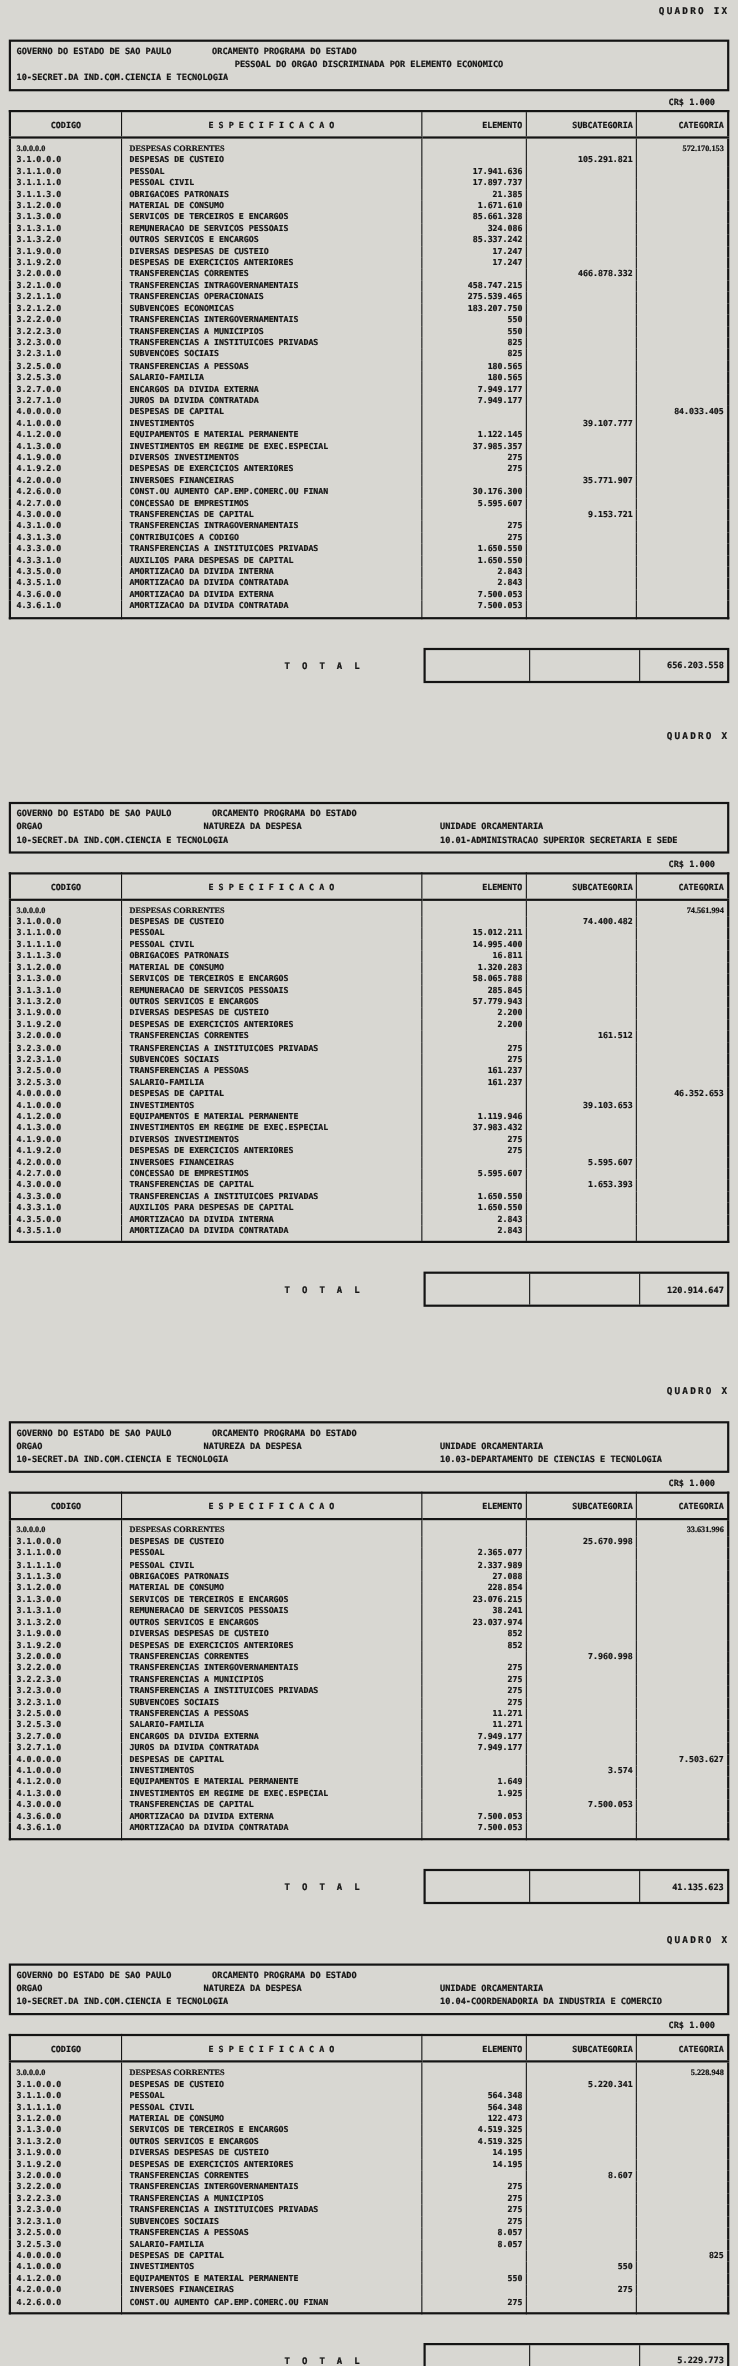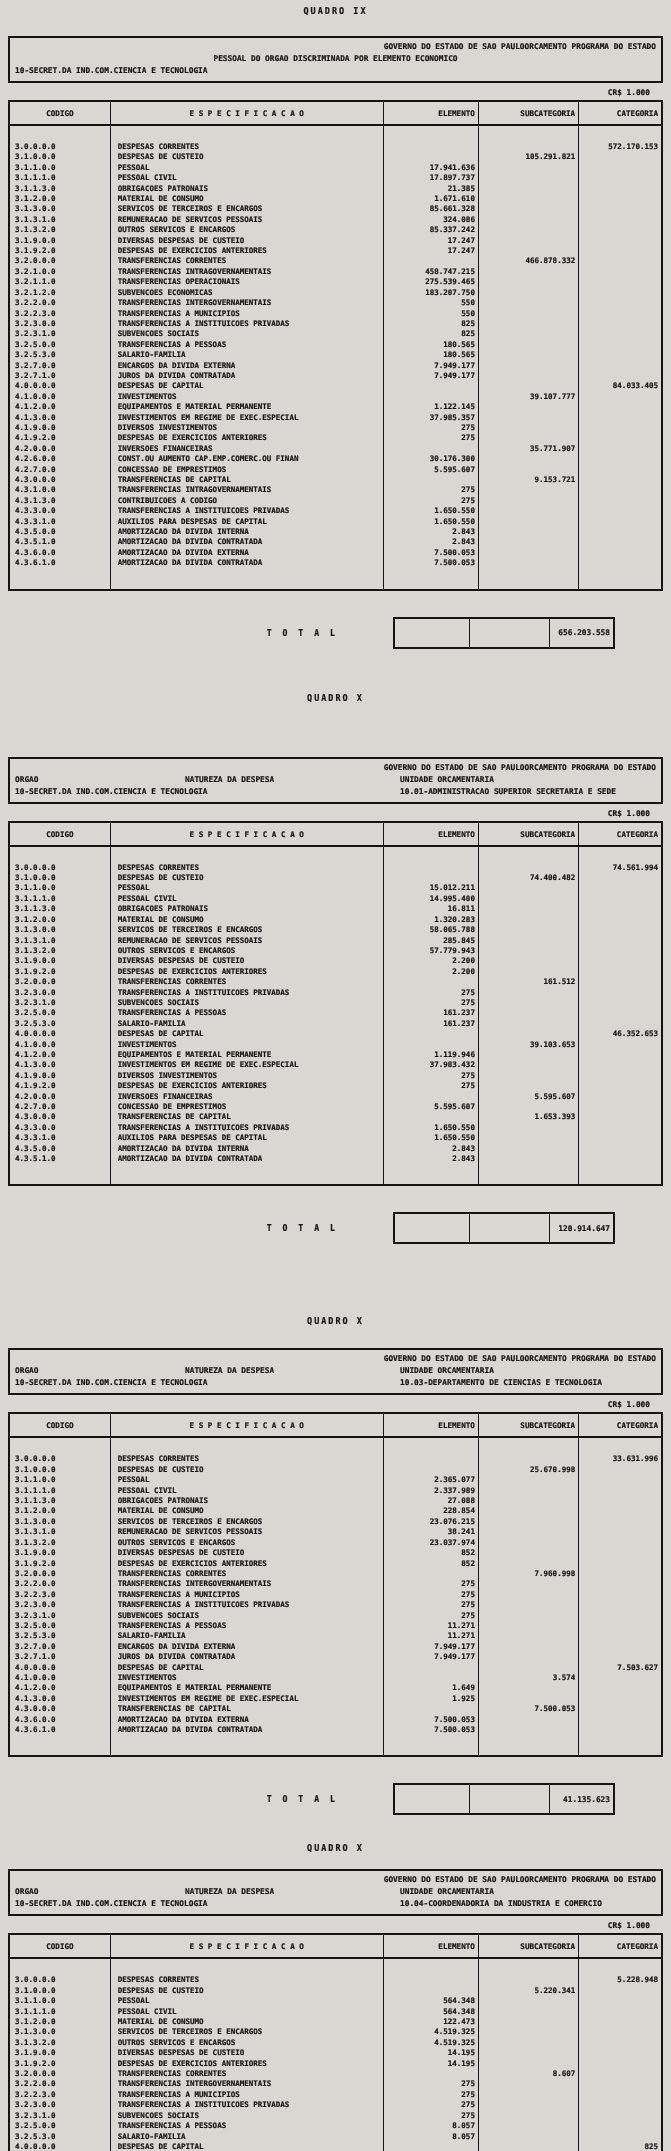--- a/index.html
+++ b/index.html
@@ -6,38 +6,38 @@
   body{
     width:671px;
     background:#d8d7d2;
     font-family:"DejaVu Sans Mono", monospace;
     font-weight:bold;
     color:#141414;
     -webkit-text-stroke:.2px #141414;
   }
   .sheet{padding:6px 8px 10px 8px;}
   .quadro-title{
-    text-align:center;
+    text-align:right;
     font-size:8.5px;
     letter-spacing:2px;
   }
   .section-2{margin-top:44px;}
   .section-3{margin-top:72px;}
   .section-4{margin-top:28px;}
   .org-box{
     border:2px solid #141414;
     margin-top:20px;
     padding:3px 5px 4px 5px;
     font-size:7.8px;
     line-height:12px;
   }
   .section-2 .org-box{margin-top:54px;}
   .section-3 .org-box{margin-top:22px;}
   .section-4 .org-box{margin-top:16px;}
-  .org-line1{display:flex;justify-content:flex-end;}
+  .org-line1{display:flex;justify-content:flex-start;gap:37px;}
   .org-line-center{text-align:center;}
   .org-grid{display:grid;grid-template-columns:170px 215px 1fr;}
   .org-grid2{display:grid;grid-template-columns:385px 1fr;}
   .currency{
     text-align:right;
     font-size:7.8px;
     margin:5px 13px 3px 0;
   }
   table.budget{
     width:655px;
@@ -66,41 +66,41 @@
     line-height:10.4px;
     border-right:1.5px solid #141414;
     padding:0 3px;
     overflow:hidden;
     white-space:nowrap;
   }
   td:last-child{border-right:none;}
   td.c0{padding-left:5px;}
   td.c1{padding-left:7px;}
   td.c2,td.c3,td.c4{text-align:right;}
-  tbody tr:first-child td{padding-top:16px;}
-  tbody tr:last-child td{padding-bottom:20px;}
+  tbody tr:first-child td{padding-top:4px;font-family:Liberation Serif, serif;}
+  tbody tr:last-child td{padding-bottom:4px;}
   .total-wrap{
     display:flex;
     margin-top:26px;
     align-items:stretch;
     height:32px;
     gap:11px;
   }
   .total-label{
     width:330px;
     text-align:right;
     font-size:8.2px;
     letter-spacing:3px;
     align-self:center;
     padding-right:44px;
   }
   .total-box{
     display:flex;
     border:2px solid #141414;
-    width:222px;
+    width:278px;
     box-sizing:border-box;
   }
   .total-cell{
     border-right:1.5px solid #141414;
     box-sizing:border-box;
   }
   .tc0{width:95px;}
   .tc1{width:100px;}
   .tc2{width:79px;border-right:none;
     display:flex;align-items:center;justify-content:flex-end;

